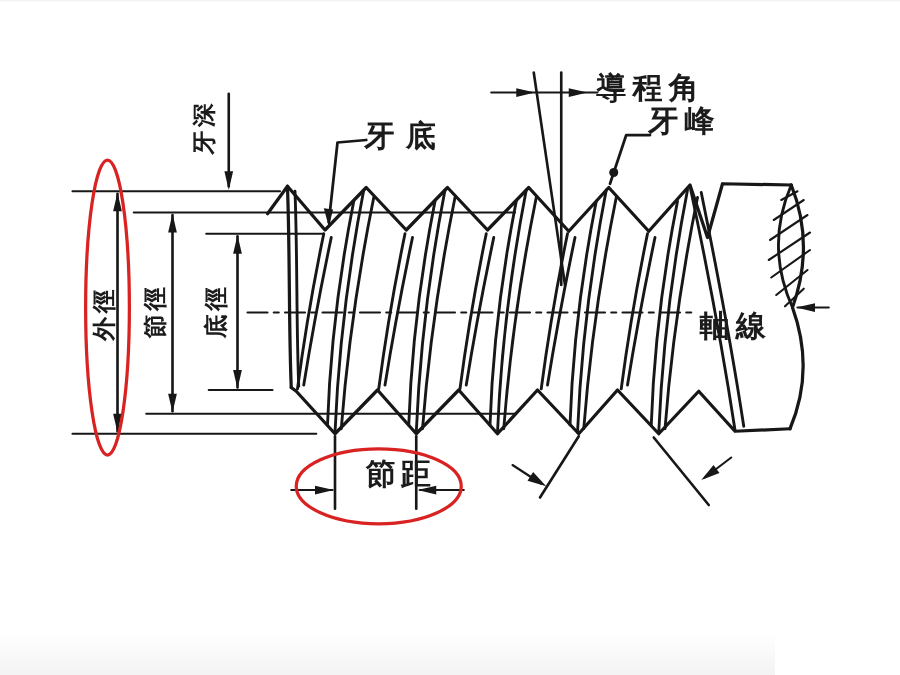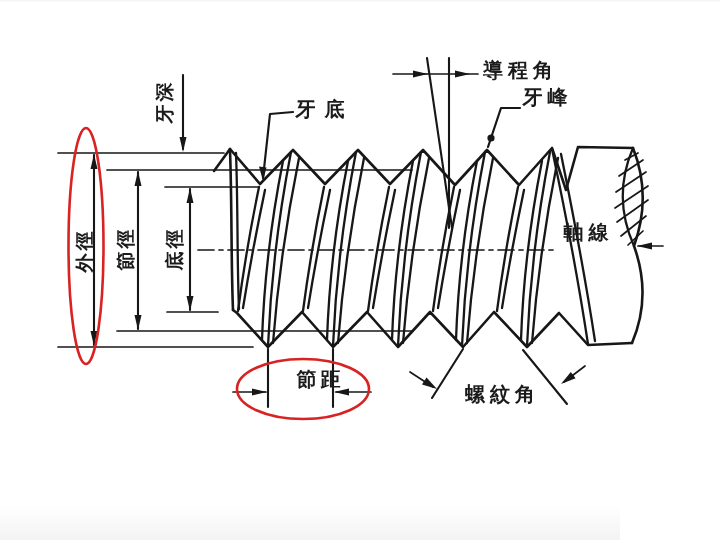--- a/index.html
+++ b/index.html
@@ -16,21 +16,21 @@
   .w-outline{stroke-width:2.6;}
   .w-helix{stroke-width:2.3;}
   .w-thin{stroke-width:1.7;}
   .w-dim{stroke-width:2.1;}
   .w-leader{stroke-width:2.2;}
   .fill-ink{fill:var(--ink,#171717);stroke:none;}
   .red{stroke:var(--red,#d92222);fill:none;stroke-width:2.6;}
   .axis{stroke-dasharray:16 5 4 5;}
   .lbl{
     position:absolute;transform:translate(-50%,-50%);
-    color:#1b1b1b;font-size:20px;font-weight:700;letter-spacing:5px;
+    color:#1b1b1b;font-size:24px;font-weight:700;letter-spacing:5px;
     white-space:nowrap;line-height:1;text-indent:5px;
   }
   .lbl.rot{transform:translate(-50%,-50%) rotate(-90deg);letter-spacing:3px;font-size:19px;}
   .lbl.wide{letter-spacing:9px;text-align:center;}
 </style>
 </head>
 <body>
 
 <div class="stage">
   <div class="edge-top"></div>
@@ -158,16 +158,15 @@
     <ellipse class="red" cx="303" cy="389" rx="66" ry="30"></ellipse>
   </svg>
 
   <span class="lbl rot" style="left:164px;top:104px">牙深</span>
   <span class="lbl wide" style="left:322px;top:109px">牙底</span>
   <span class="lbl" style="left:518px;top:70px">導程角</span>
   <span class="lbl" style="left:545px;top:97px">牙峰</span>
   <span class="lbl rot" style="left:84px;top:253px">外徑</span>
   <span class="lbl rot" style="left:125px;top:251px">節徑</span>
   <span class="lbl rot" style="left:174px;top:251px">底徑</span>
-  <span class="lbl" style="left:586px;top:232px">軸線</span>
+  <span class="lbl" style="left:586px;top:261px">軸線</span>
   <span class="lbl" style="left:318px;top:379px;letter-spacing:4px">節距</span>
-  <span class="lbl" style="left:500px;top:394px">螺紋角</span>
 </div>
 
 </body></html>

